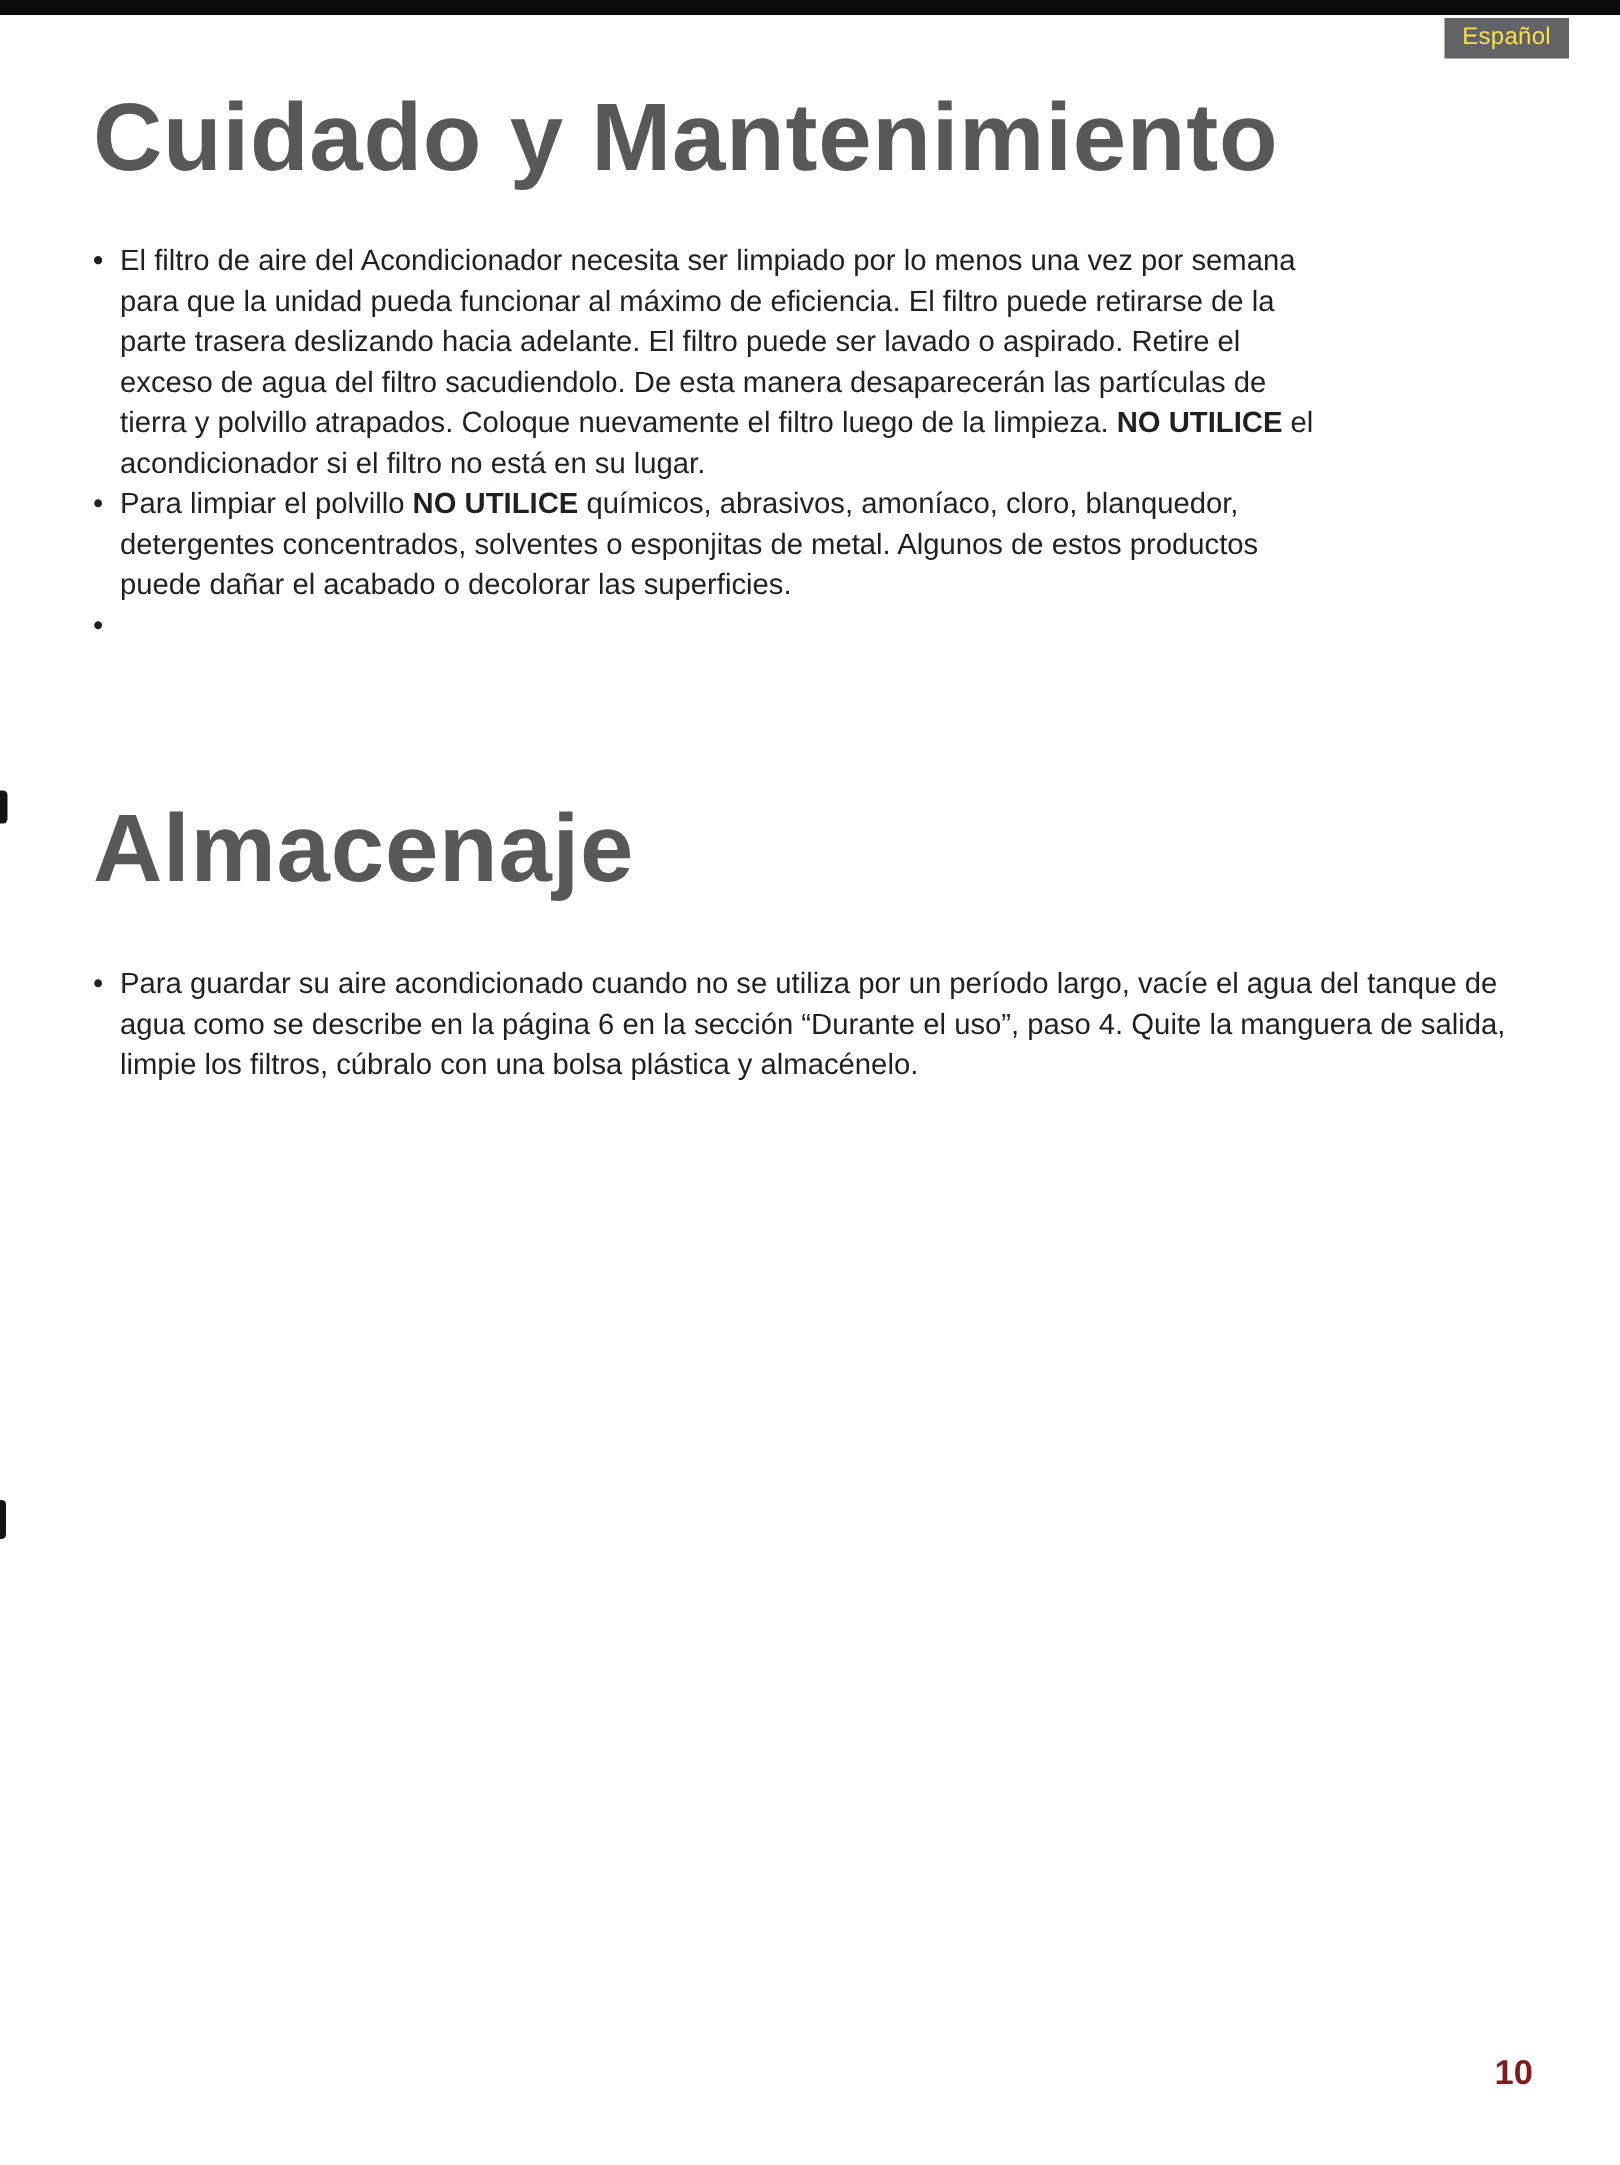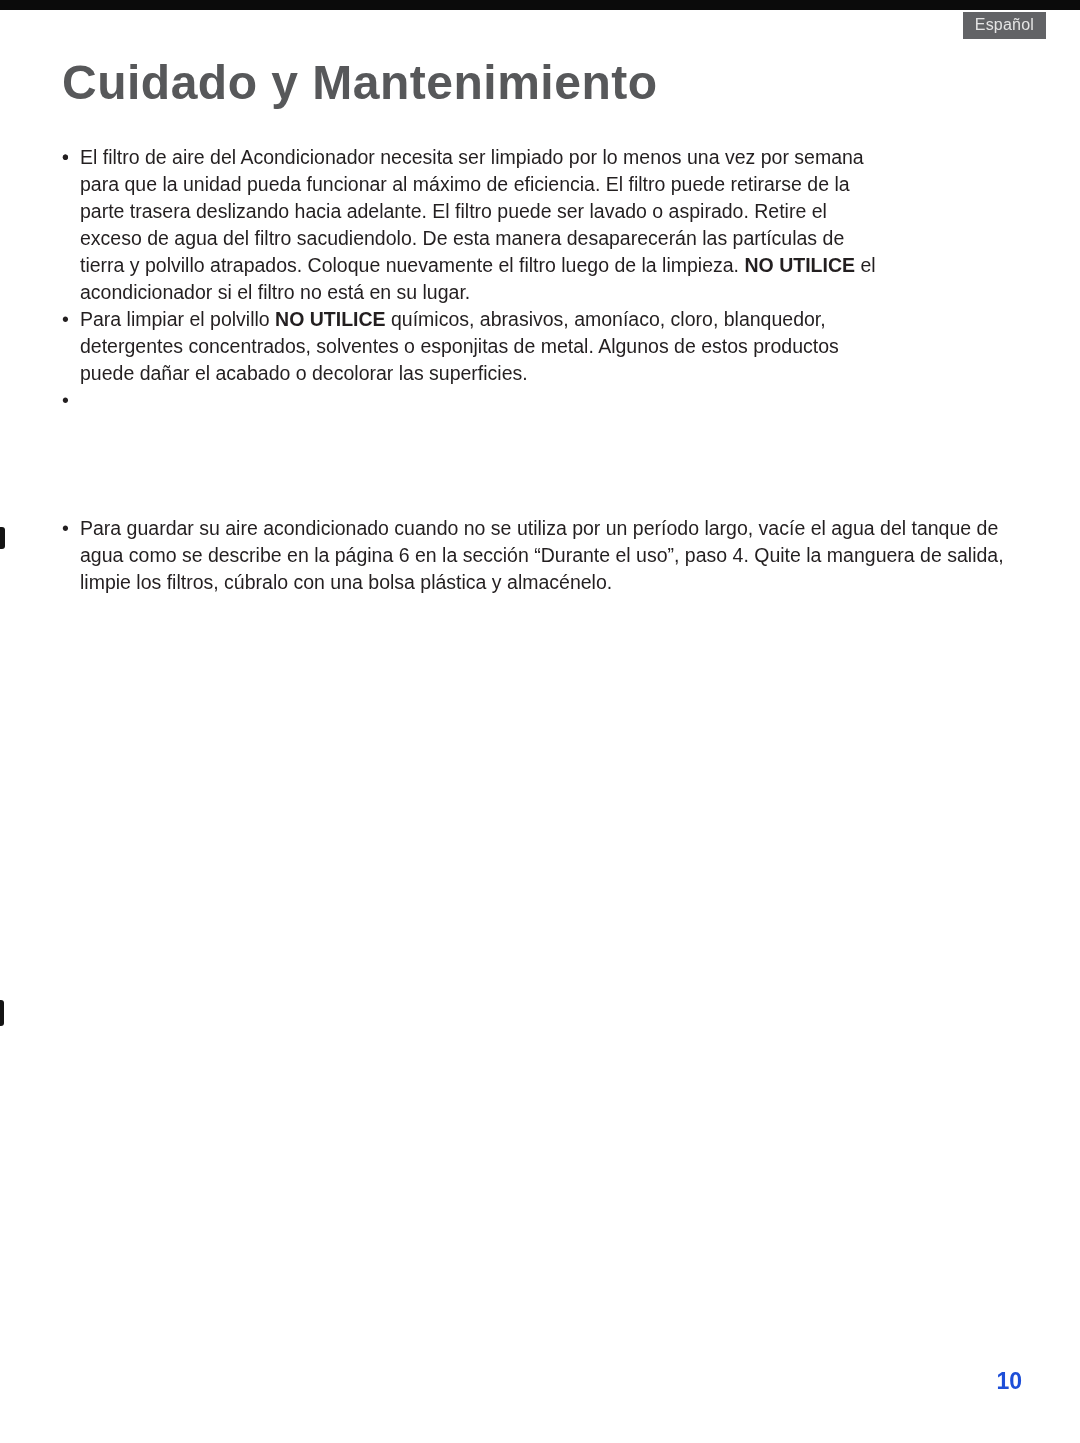--- a/index.html
+++ b/index.html
@@ -17,34 +17,34 @@
     top: 0; left: 0;
     width: 1080px;
     height: 10px;
     background: #0b0b0b;
   }
   .lang-tab {
     position: absolute;
     top: 12px;
     right: 34px;
     background: #626366;
-    color: #e5e5e5;
+    color: #fde047;
     font-size: 16px;
     padding: 4px 12px 5px 12px;
     letter-spacing: 0.2px;
     text-align: right;
   }
   .content {
     position: absolute;
     top: 58px;
     left: 62px;
     right: 40px;
   }
   .section-title {
-    font-size: 48px;
+    font-size: 64px;
     font-weight: bold;
     color: #57585a;
     letter-spacing: 0.5px;
     line-height: 1.05;
   }
   .section-1 .section-title { margin-bottom: 36px; }
   .section-2 { margin-top: 128px; }
   .section-2 .section-title { margin-bottom: 44px; }
   ul.bullet-list {
     list-style: none;
@@ -63,21 +63,21 @@
     top: 0;
     font-size: 19.5px;
   }
   .bullet-text .b { font-weight: bold; }
   .page-number {
     position: absolute;
     right: 58px;
     bottom: 48px;
     font-size: 23px;
     font-weight: bold;
-    color: #1d4ed8;
+    color: #7f1d1d;
   }
   
   .artifact {
     position: absolute;
     left: 0;
     background: #141414;
   }
   .artifact-1 { top: 527px; width: 5px; height: 22px; border-radius: 0 3px 3px 0; }
   .artifact-2 { top: 1000px; width: 4px; height: 26px; border-radius: 0 3px 3px 0; }
 </style>
@@ -94,20 +94,21 @@
     <h1 class="section-title">Cuidado y Mantenimiento</h1>
     <ul class="bullet-list">
         <li class="bullet-item"><span class="bullet-dot">•</span></li>
         <li class="bullet-item"><span class="bullet-dot">•</span><span class="bullet-text"><span>El filtro de aire del Acondicionador necesita ser limpiado por lo menos una vez por semana para que la unidad pueda funcionar al máximo de eficiencia. El filtro puede retirarse de la parte trasera deslizando hacia adelante. El filtro puede ser lavado o aspirado. Retire el exceso de agua del filtro sacudiendolo. De esta manera desaparecerán las partículas de tierra y polvillo atrapados. Coloque nuevamente el filtro luego de la limpieza. </span><span class="b">NO UTILICE</span><span> el acondicionador si el filtro no está en su lugar.</span></span></li>
         <li class="bullet-item"><span class="bullet-dot">•</span><span class="bullet-text"><span>Para limpiar el polvillo </span><span class="b">NO UTILICE</span><span> químicos, abrasivos, amoníaco, cloro, blanquedor, detergentes concentrados, solventes o esponjitas de metal. Algunos de estos productos puede dañar el acabado o decolorar las superficies.</span></span></li>
         <li class="bullet-item"><span class="bullet-dot">•</span></li>
       </ul>
   </div>
 
   <div class="section-2">
+    <h1 class="section-title">Almacenaje</h1>
     <ul class="bullet-list">
         <li class="bullet-item"><span class="bullet-dot">•</span><span class="bullet-text"><span>Para guardar su aire acondicionado cuando no se utiliza por un período largo, vacíe el agua del tanque de agua como se describe en la página 6 en la sección “Durante el uso”, paso 4. Quite la manguera de salida, limpie los filtros, cúbralo con una bolsa plástica y almacénelo.</span></span></li>
       </ul>
   </div>
 
 </div>
 
 <div class="page-number">10</div>
 
 <div class="artifact artifact-1"></div>

